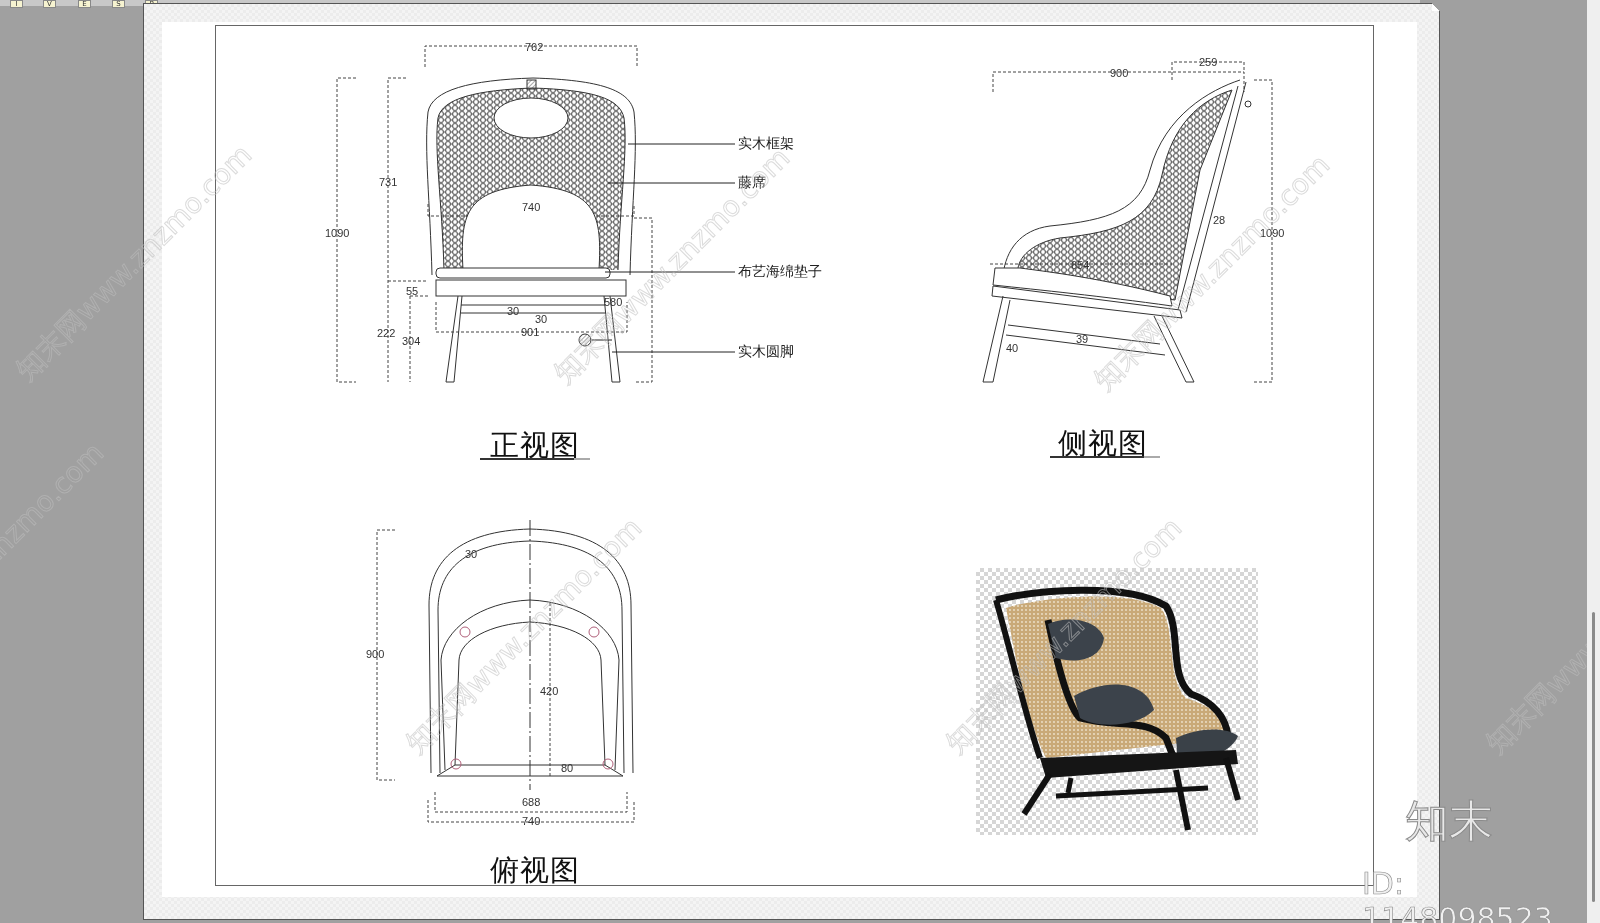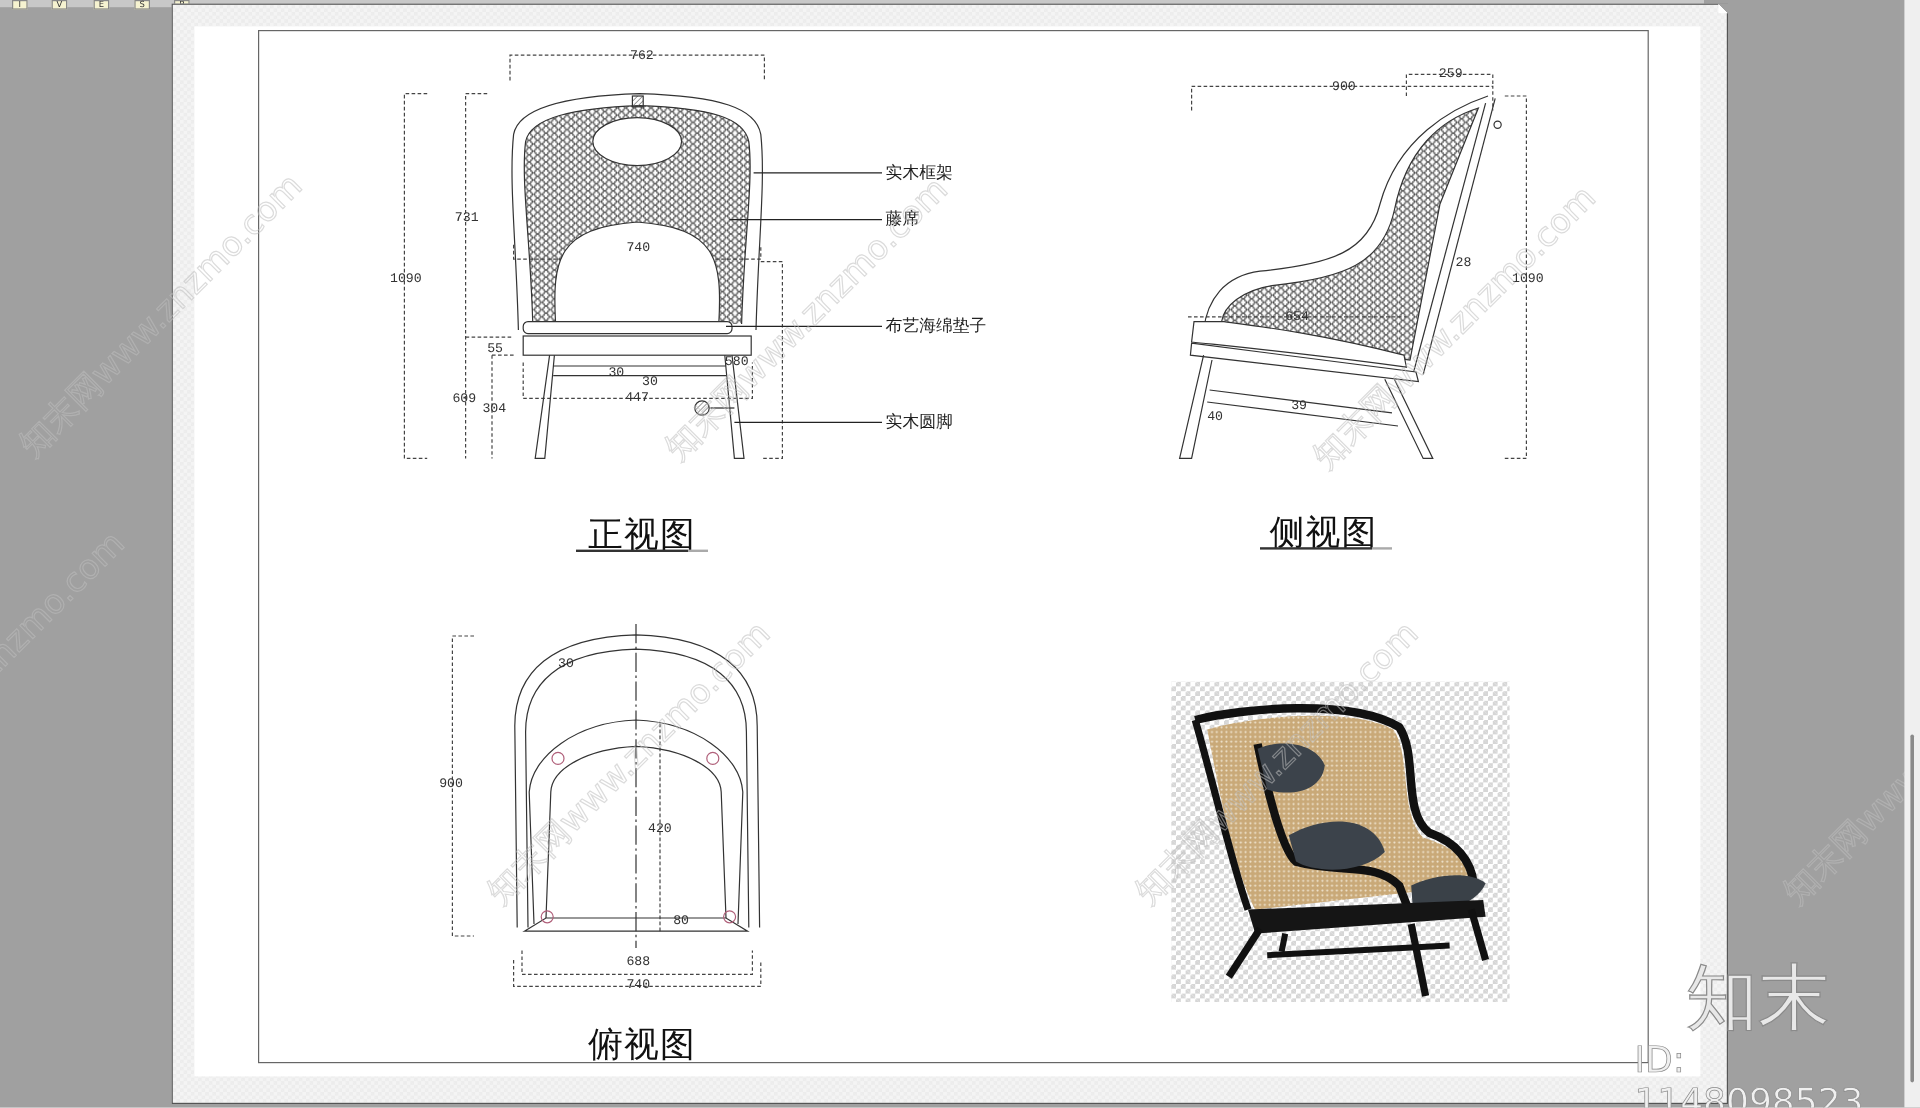--- a/index.html
+++ b/index.html
@@ -24,39 +24,39 @@
   .sheet-fold {
     position:absolute; left:1432px; top:3px; width:8px; height:8px;
     background:linear-gradient(225deg, #a0a0a0 50%, #fff 50%);
   }
   .page-white { position:absolute; left:162px; top:22px; width:1255px; height:875px; background:#fff; }
   .frame { position:absolute; left:215px; top:25px; width:1157px; height:859px; border:1px solid #666; background:#fff; }
   .scrollbar-track { position:absolute; left:1587px; top:0; width:13px; height:923px; background:#efefef; }
   .scrollbar-thumb { position:absolute; left:1592px; top:612px; width:3px; height:290px; background:#8a8a8a; border-radius:2px; }
 
   .drawing { position:absolute; left:0; top:0; }
-  .lbl { position:absolute; font-family:Liberation Mono, monospace; font-size:11px; color:#333; white-space:nowrap; }
+  .lbl { position:absolute; font-family:Liberation Sans, sans-serif; font-size:11px; color:#333; white-space:nowrap; }
   .callout { position:absolute; font-family:"DejaVu Serif", serif; font-size:14px; color:#222; white-space:nowrap; }
   .title { position:absolute; font-family:"DejaVu Sans", sans-serif; font-size:29px; color:#111; white-space:nowrap; letter-spacing:1px; }
   .title-line { position:absolute; height:2px; background:linear-gradient(90deg,#333 85%,#aaa 85%); }
 
   .photo {
     position:absolute; left:976px; top:568px; width:282px; height:267px;
     background-color:#fff;
     background-image:
       linear-gradient(45deg, #d6d6d6 25%, transparent 25%, transparent 75%, #d6d6d6 75%),
       linear-gradient(45deg, #d6d6d6 25%, transparent 25%, transparent 75%, #d6d6d6 75%);
     background-size:8px 8px; background-position:0 0, 4px 4px;
   }
   .wm {
     position:absolute; font-family:"DejaVu Sans", sans-serif; font-size:28px; color:rgba(255,255,255,0.0);
     -webkit-text-stroke:1px rgba(190,190,190,0.55); white-space:nowrap; transform:rotate(-45deg); transform-origin:left top;
     pointer-events:none;
   }
-  .brand { position:absolute; left:1405px; top:792px; font-family:"DejaVu Sans", sans-serif; font-size:60px; color:#e8e8e8; -webkit-text-stroke:1px #8a8a8a; }
+  .brand { position:absolute; left:1405px; top:792px; font-family:"DejaVu Sans", sans-serif; font-size:44px; color:#e8e8e8; -webkit-text-stroke:1px #8a8a8a; }
   .brand-id { position:absolute; left:1362px; top:866px; font-family:"DejaVu Sans", sans-serif; font-size:30px; color:#f0f0f0; -webkit-text-stroke:0.6px #8a8a8a; }
 </style>
 </head>
 <body>
 
 <div class="topstrip"></div>
 <div class="tab-btn" style="left:10px">I</div>
 <div class="tab-btn" style="left:43px">V</div>
 <div class="tab-btn" style="left:78px">E</div>
 <div class="tab-btn" style="left:112px">S</div>
@@ -152,25 +152,25 @@
     <circle cx="456" cy="764" r="5" stroke="#b0607a"></circle>
     <circle cx="608" cy="764" r="5" stroke="#b0607a"></circle>
   </g>
 </svg>
 
 <div class="lbl" style="left:525px;top:41px">762</div>
 <div class="lbl" style="left:325px;top:227px">1090</div>
 <div class="lbl" style="left:379px;top:176px">731</div>
 <div class="lbl" style="left:522px;top:201px">740</div>
 <div class="lbl" style="left:406px;top:285px">55</div>
-<div class="lbl" style="left:377px;top:327px">609</div>
+<div class="lbl" style="left:377px;top:327px">222</div>
 <div class="lbl" style="left:402px;top:335px">304</div>
 <div class="lbl" style="left:507px;top:305px">30</div>
 <div class="lbl" style="left:535px;top:313px">30</div>
-<div class="lbl" style="left:521px;top:326px">447</div>
+<div class="lbl" style="left:521px;top:326px">901</div>
 <div class="lbl" style="left:604px;top:296px">580</div>
 
 <div class="callout" style="left:738px;top:135px">实木框架</div>
 <div class="callout" style="left:738px;top:174px">藤席</div>
 <div class="callout" style="left:738px;top:263px">布艺海绵垫子</div>
 <div class="callout" style="left:738px;top:343px">实木圆脚</div>
 
 <div class="lbl" style="left:1110px;top:67px">900</div>
 <div class="lbl" style="left:1199px;top:56px">259</div>
 <div class="lbl" style="left:1213px;top:214px">28</div>

